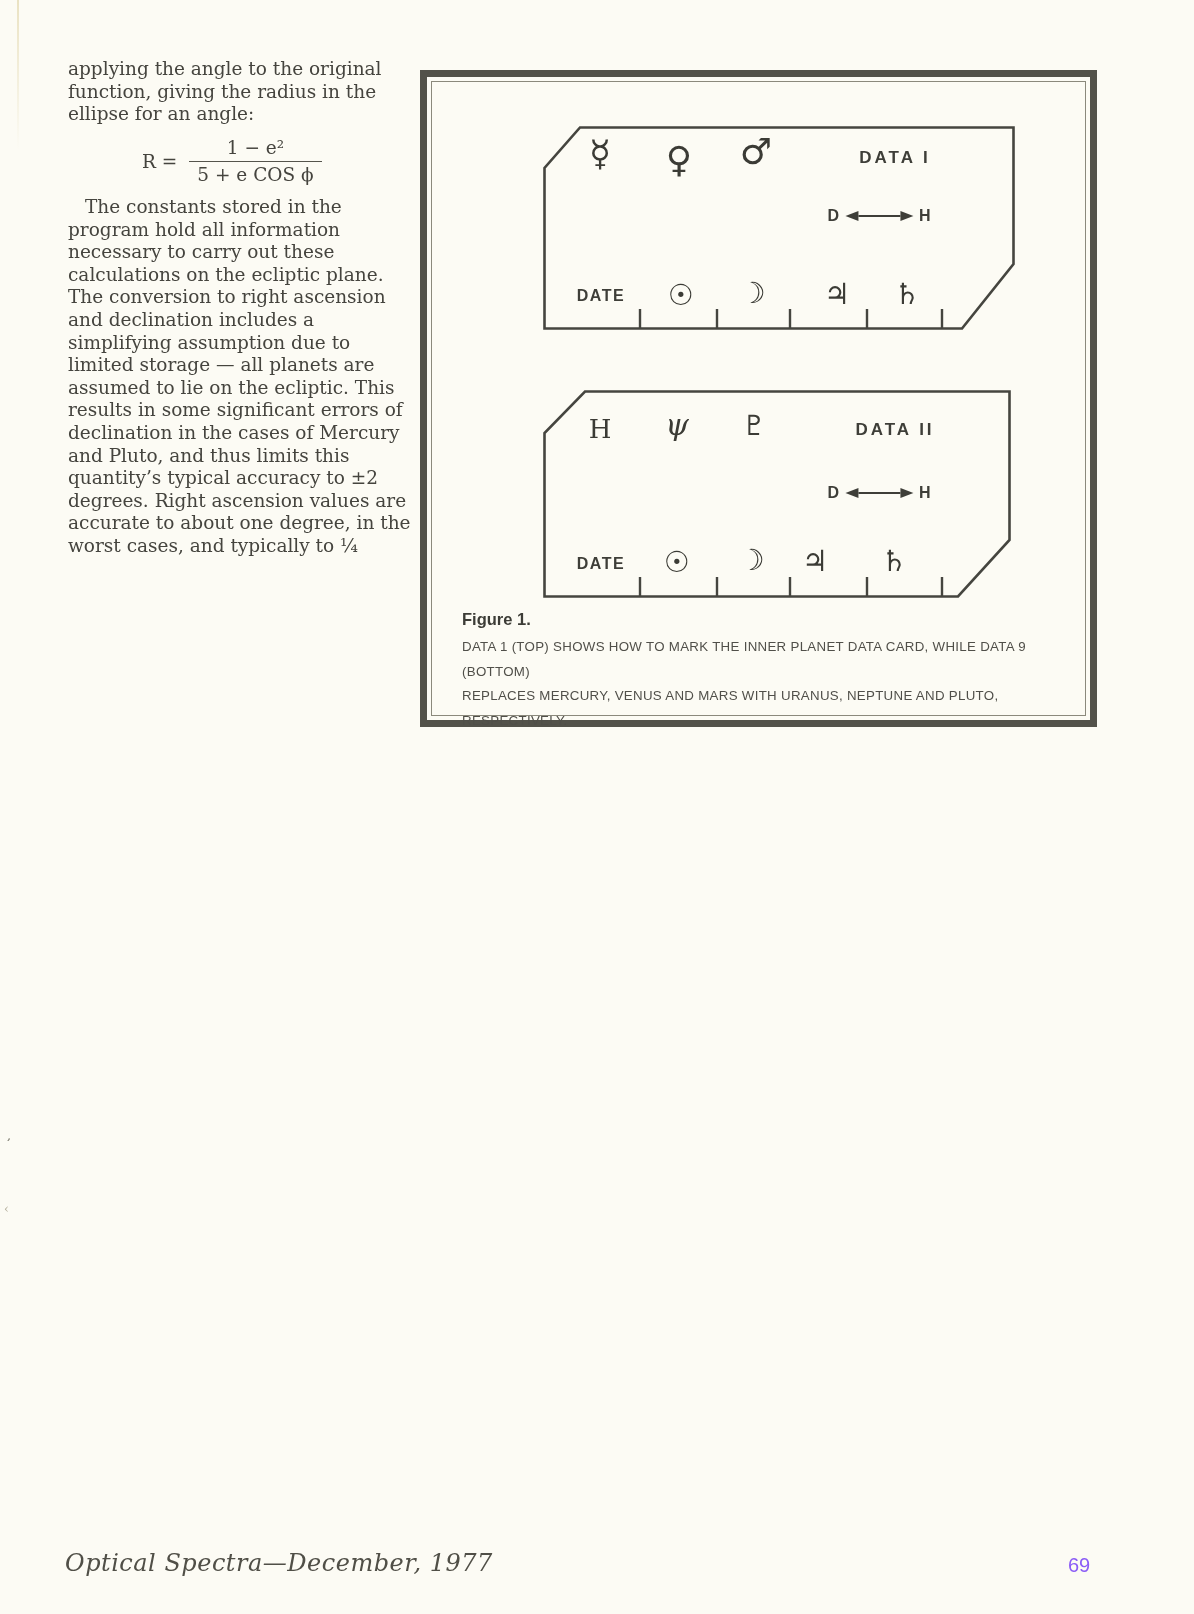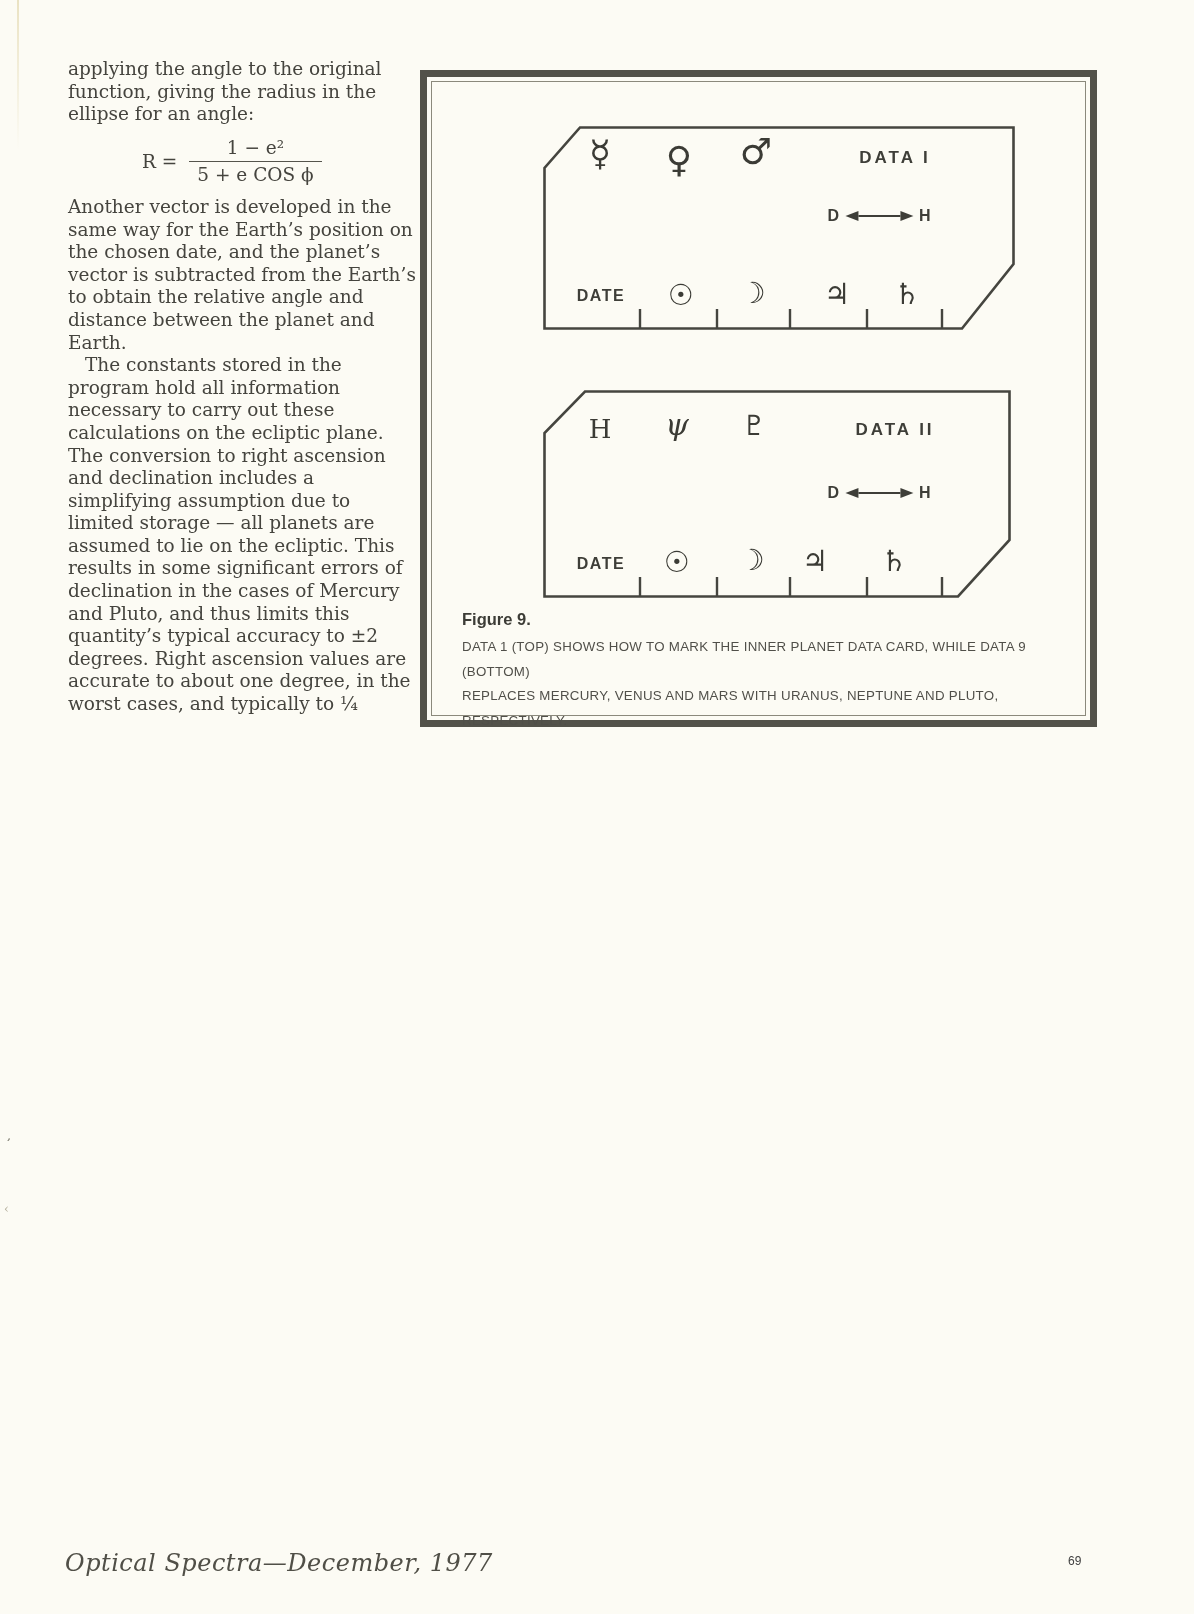--- a/index.html
+++ b/index.html
@@ -54,47 +54,40 @@
   
   .caption{position:absolute;left:35px;top:533px;width:600px;
     font-family:"Liberation Sans",sans-serif;color:#504f49;}
   .caption-title{font-weight:bold;font-size:16.5px;color:#3c3c36;margin:0 0 6px 0;}
   .caption-text{font-size:13.3px;line-height:24.5px;letter-spacing:0.3px;margin:0;white-space:pre-line;}
   
   .footer-journal{position:absolute;left:65px;top:1549px;
     font-family:"DejaVu Serif",serif;font-style:italic;font-size:24px;
     letter-spacing:0.5px;color:#504f47;}
   .footer-page{position:absolute;left:1068px;top:1554px;
-    font-family:"Liberation Sans",sans-serif;font-size:12px;color:#404040;}
+    font-family:"Liberation Sans",sans-serif;font-size:20px;color:#8b5cf6;}
 </style>
 </head>
 <body>
 
 <div class="artifact-topline"></div>
 <span class="artifact-mark1">’</span>
 <span class="artifact-mark2">‹</span>
 
 <div class="text-col">
   <p>applying the angle to the original
 function, giving the radius in the
 ellipse for an angle:</p>
   <div class="formula">
     <span>R =</span>
     <span class="frac">
       <span class="num">1 − e²</span>
       <span class="den">5 + e COS ϕ</span>
     </span>
   </div>
-  <p>Another vector is developed in the
-same way for the Earth’s position on
-the chosen date, and the planet’s
-vector is subtracted from the Earth’s
-to obtain the relative angle and
-distance between the planet and
-Earth.</p>
   <p class="para-indent">The constants stored in the
 program hold all information
 necessary to carry out these
 calculations on the ecliptic plane.
 The conversion to right ascension
 and declination includes a
 simplifying assumption due to
 limited storage — all planets are
 assumed to lie on the ecliptic. This
 results in some significant errors of
@@ -171,20 +164,20 @@
       <span>H</span>
     </span>
     <span class="abs date-label" style="left:58px;top:165px;">DATE</span>
     <span class="abs sym sym-sm" style="left:134px;top:158px;">☉</span>
     <span class="abs sym sym-sm" style="left:209px;top:156px;">☽</span>
     <span class="abs sym sym-sm" style="left:272px;top:157px;">♃</span>
     <span class="abs sym sym-sm" style="left:351px;top:157px;">♄</span>
   </div>
 
   <div class="caption">
-    <p class="caption-title">Figure 9.</p>
+    <p class="caption-title">Figure 1.</p>
     <p class="caption-text">DATA 1 (TOP) SHOWS HOW TO MARK THE INNER PLANET DATA CARD, WHILE DATA 9 (BOTTOM)
 REPLACES MERCURY, VENUS AND MARS WITH URANUS, NEPTUNE AND PLUTO, RESPECTIVELY.</p>
   </div>
 </div>
 
 <div class="footer-journal">Optical Spectra—December, 1977</div>
 <div class="footer-page">69</div>
 
 </body></html>

